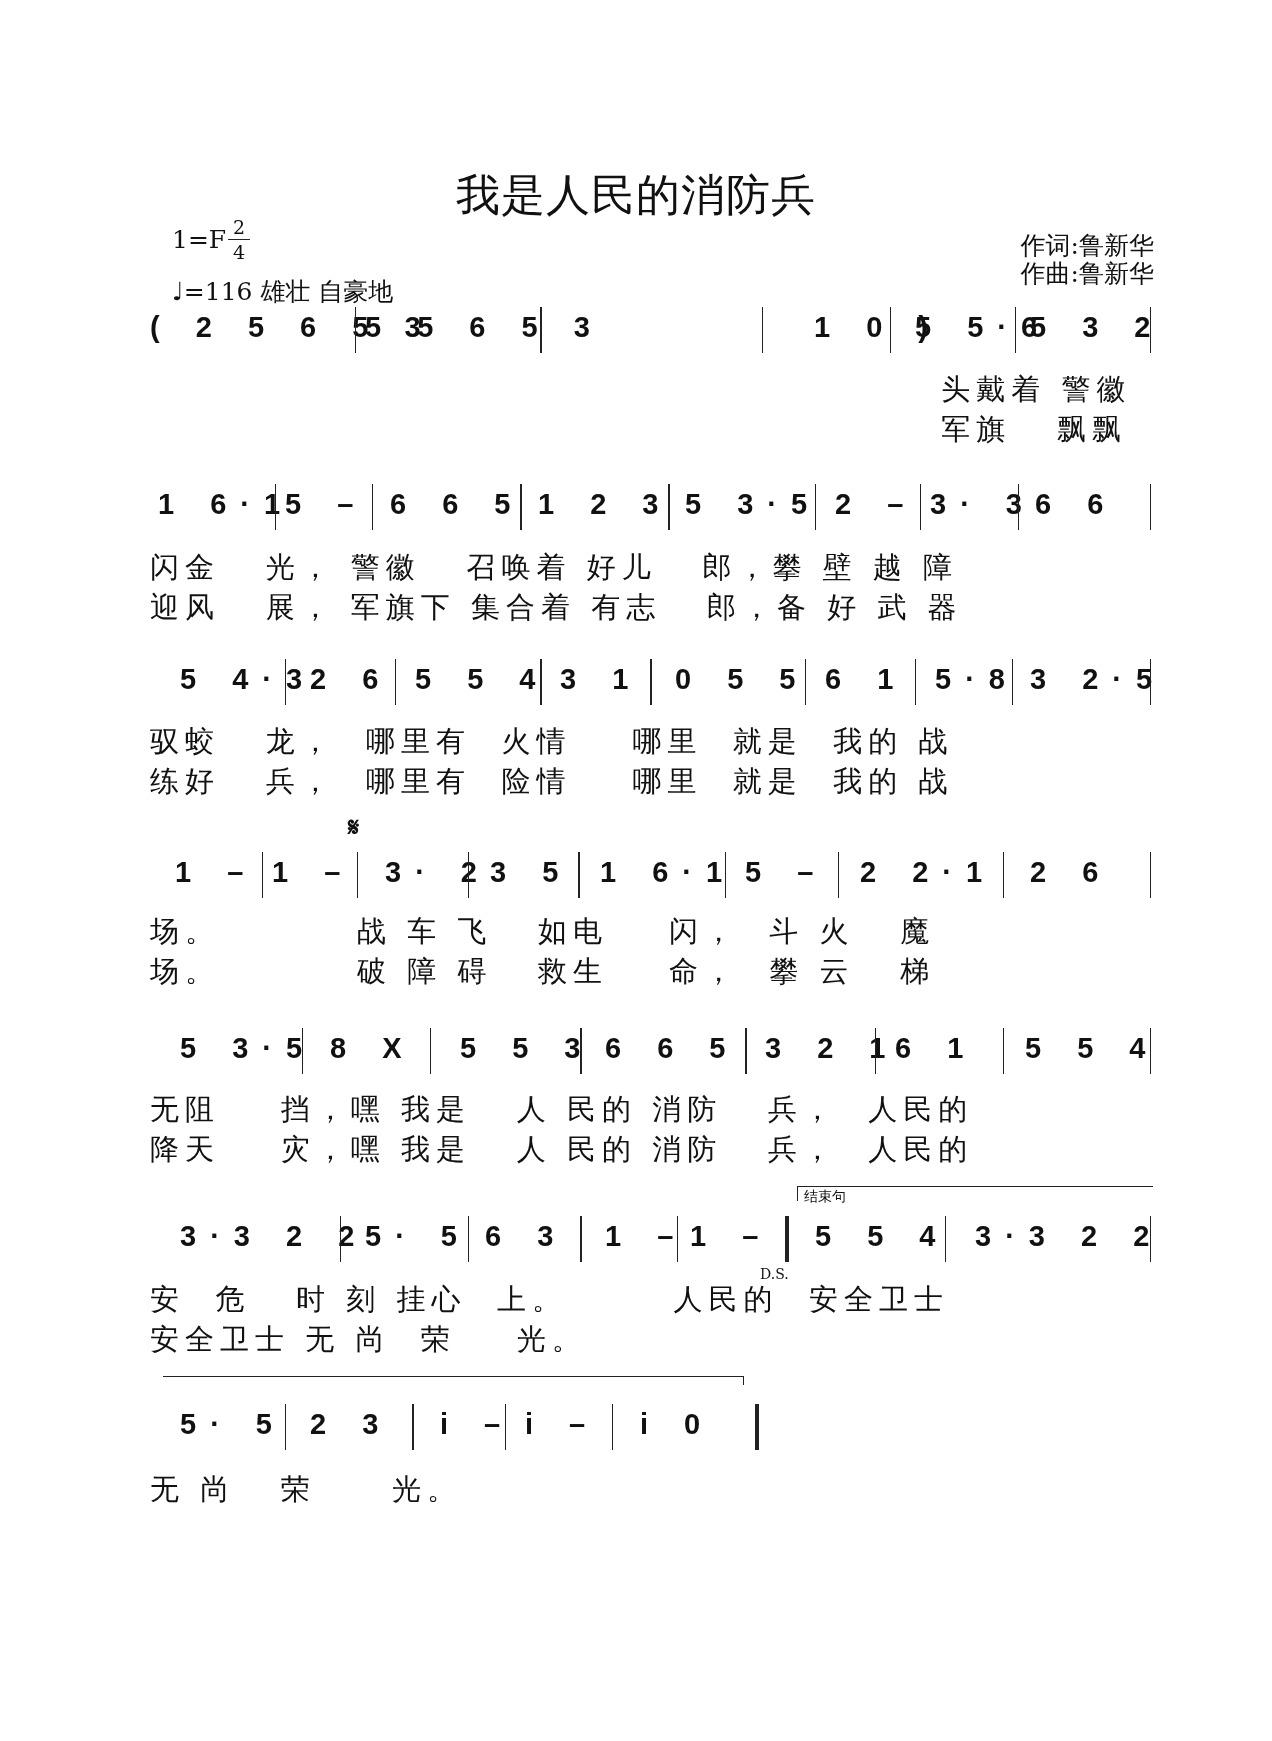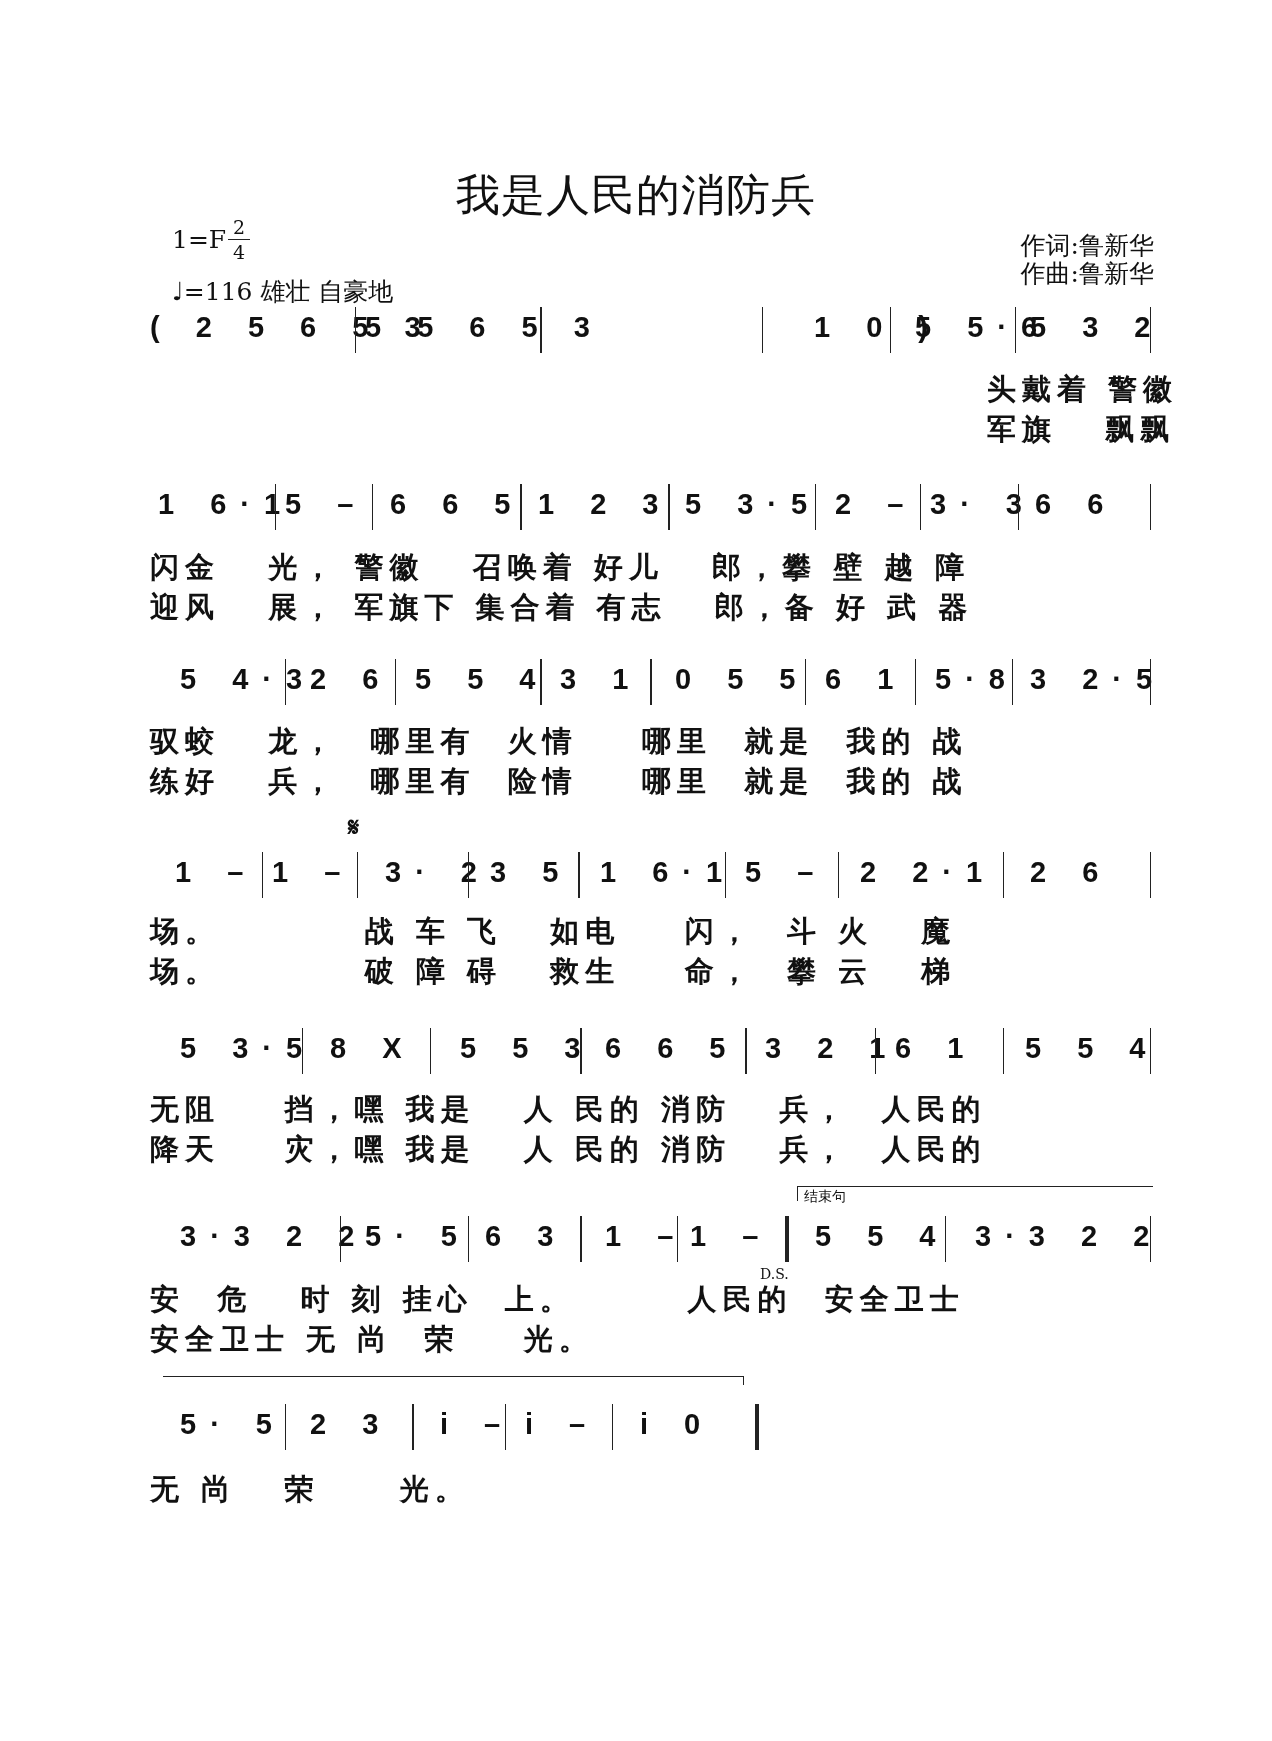--- a/index.html
+++ b/index.html
@@ -15,21 +15,21 @@
   .tempo { left:172px; top:275px; }
   .credits { right:118px; top:232px; text-align:center; line-height:28px; }
   .system { position:absolute; left:150px; width:1002px; height:60px; }
   .notes { position:absolute; top:0; left:0; right:0; height:50px;
            font-family:"Liberation Sans", sans-serif; font-weight:bold; font-size:29px; }
   .bar { position:absolute; top:2px; width:2px; height:46px; background:#222; }
   .bar.thin { width:1px; }
   .bar.final { width:4px; }
   .measure { position:absolute; top:6px; white-space:nowrap; letter-spacing:14px; }
   .lyric { position:absolute; left:150px; width:1002px; font-size:29px; white-space:pre;
-           letter-spacing:6px; font-family:"DejaVu Serif", serif;font-weight:bold; }
+           letter-spacing:6px; font-family:"DejaVu Serif", serif; }
   .mark { position:absolute; font-size:14px; font-family:"DejaVu Serif", serif; }
   .volta { position:absolute; border-top:1px solid #222; border-left:1px solid #222; }
   .topline { position:absolute; border-top:1.5px solid #222; border-right:1.5px solid #222; height:8px; }
   .segno { position:absolute; font-size:26px; font-weight:bold; }
 </style>
 </head>
 <body>
 
 <div class="title">我是人民的消防兵</div>
 <div class="meta key">1=F</div>

